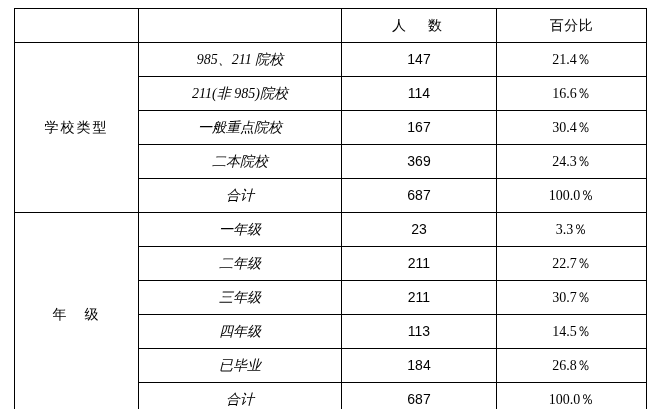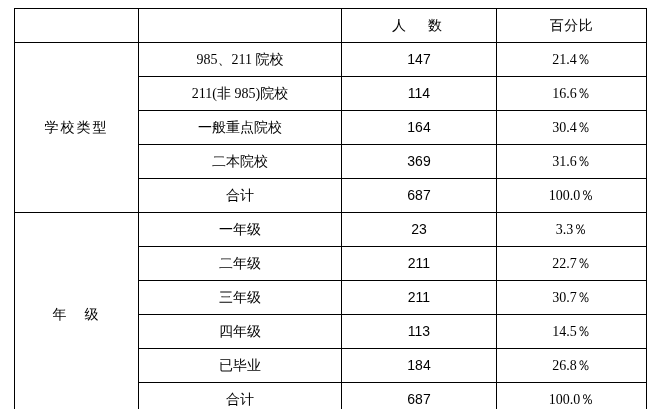--- a/index.html
+++ b/index.html
@@ -57,20 +57,21 @@
   .group-cell {
     font-size: 14px;
     letter-spacing: 2px;
   }
   .num {
     font-family: Liberation Sans, sans-serif;
     font-size: 14px;
   }
   .label-cell {
     font-size: 14px;
+    font-style: italic;
   }
   .pct {
     font-size: 14px;
   }
   .spacer-head {
     letter-spacing: 4px;
   }
 </style>
 </head>
 <body>
@@ -99,27 +100,27 @@
         <td class="num">147</td>
         <td class="pct">21.4％</td>
       </tr>
       <tr>
         <td class="label-cell">211(非 985)院校</td>
         <td class="num">114</td>
         <td class="pct">16.6％</td>
       </tr>
       <tr>
         <td class="label-cell">一般重点院校</td>
-        <td class="num">164</td>
+        <td class="num">167</td>
         <td class="pct">30.4％</td>
       </tr>
       <tr>
         <td class="label-cell">二本院校</td>
         <td class="num">369</td>
-        <td class="pct">31.6％</td>
+        <td class="pct">24.3％</td>
       </tr>
       <tr>
         <td class="label-cell">合计</td>
         <td class="num">687</td>
         <td class="pct">100.0％</td>
       </tr>
 
       <tr>
         <td class="group-cell" rowspan="6">年　级</td>
         <td class="label-cell">一年级</td>

